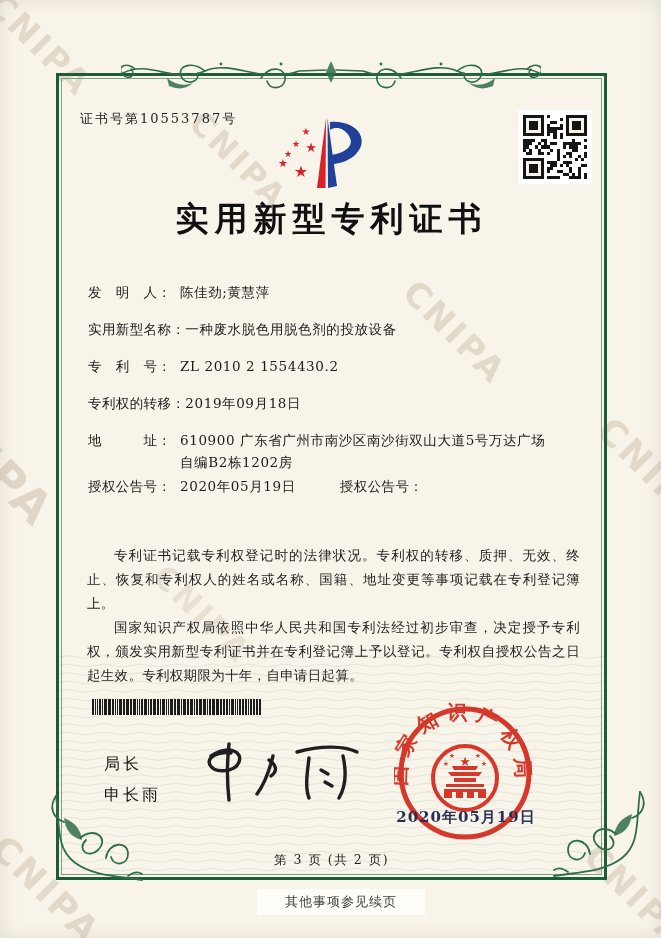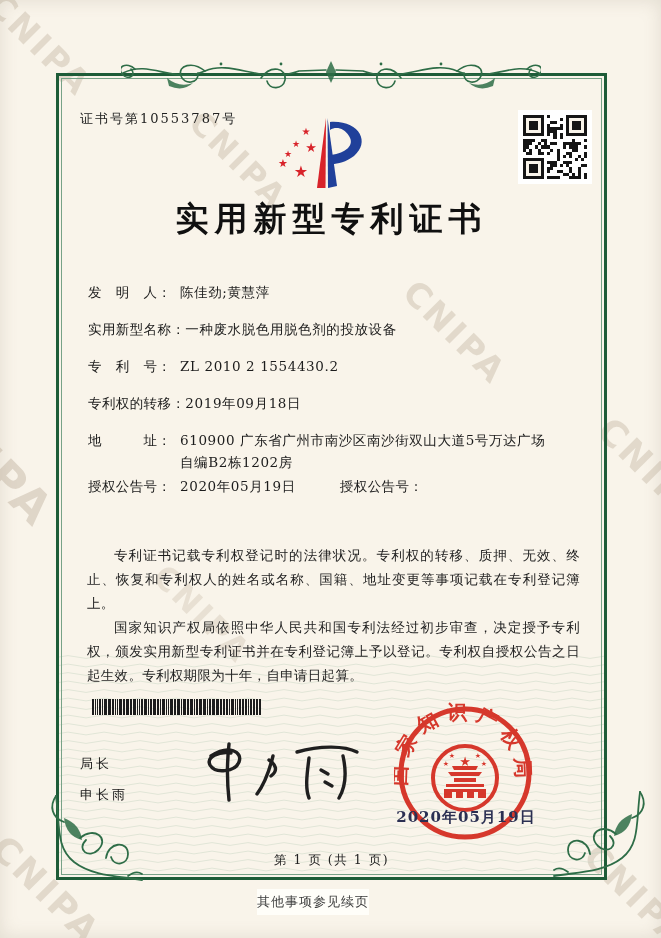--- a/index.html
+++ b/index.html
@@ -58,31 +58,31 @@
   .g2{margin-left:44px;}
   
   .legal{
     position:absolute;left:87px;top:543px;width:493px;
     font-size:13.5px;line-height:24px;letter-spacing:.3px;color:#1f1f1f;text-align:justify;
   }
   .legal p{margin:0;text-indent:2em;}
   
   #barcode{position:absolute;left:92px;top:699px;width:176px;height:16px;font-size:0;}
   #barcode span{display:inline-block;height:100%;background:#1c1c1c;vertical-align:top;}
-  .officer{position:absolute;left:80px;top:748px;font-size:13px;line-height:31px;letter-spacing:3px;color:#161616;}
+  .officer{position:absolute;left:104px;top:748px;font-size:16px;line-height:31px;letter-spacing:3px;color:#161616;}
   #signature{position:absolute;left:195px;top:730px;}
   #signature path{fill:none;stroke:#1f1f1f;stroke-width:3.4;stroke-linecap:round;stroke-linejoin:round;}
   #seal{position:absolute;left:394px;top:702px;opacity:.93;}
   .seal-date{
     position:absolute;left:385px;top:808px;width:162px;text-align:center;
     font-size:15px;font-weight:bold;letter-spacing:1px;color:#2a2f52;
   }
   .page-num{position:absolute;left:56px;top:852px;width:551px;text-align:center;font-size:12.5px;letter-spacing:1.5px;color:#222;}
   .cont-note{
-    position:absolute;left:257px;top:889px;background:#fffef9;padding:4px 0;
+    position:absolute;left:257px;top:889px;background:#fffef9;padding:4px 28px;
     font-size:13px;letter-spacing:1px;color:#3d3d3d;
   }
 </style>
 </head>
 <body>
 
 <div class="page">
 
   <div class="wm wm1">CNIPA</div>
   <div class="wm wm2">CNIPA</div>
@@ -382,16 +382,16 @@
       <path d="M60,76 h22 v4 h-22 z"></path>
       <path d="M52,82 h38 v3 h-38 z"></path>
       <path d="M50,87 h42 v9 h-42 z"></path>
       <rect x="58" y="90" width="4" height="6" fill="#f9f4ea"></rect>
       <rect x="69" y="90" width="4" height="6" fill="#f9f4ea"></rect>
       <rect x="80" y="90" width="4" height="6" fill="#f9f4ea"></rect>
     </g>
   </svg>
   <div class="seal-date">2020年05月19日</div>
 
-  <div class="page-num">第 1 页 (共 1 页)</div>
+  <div class="page-num">第 3 页 (共 2 页)</div>
   <div class="cont-note">其他事项参见续页</div>
 
 </div>
 
 </body></html>

